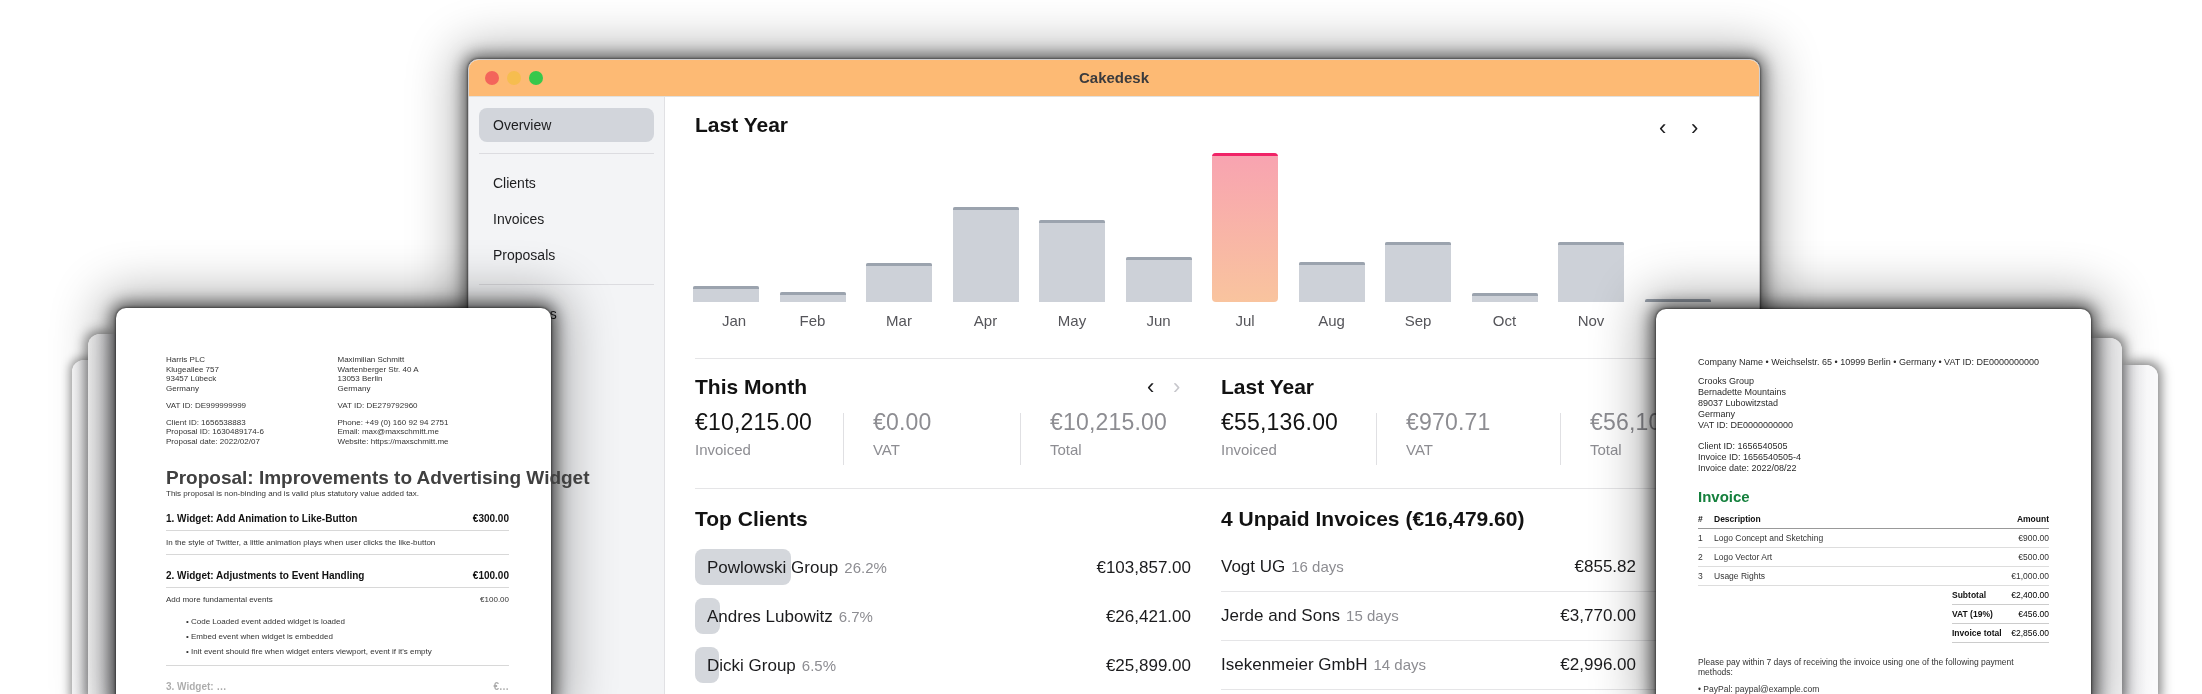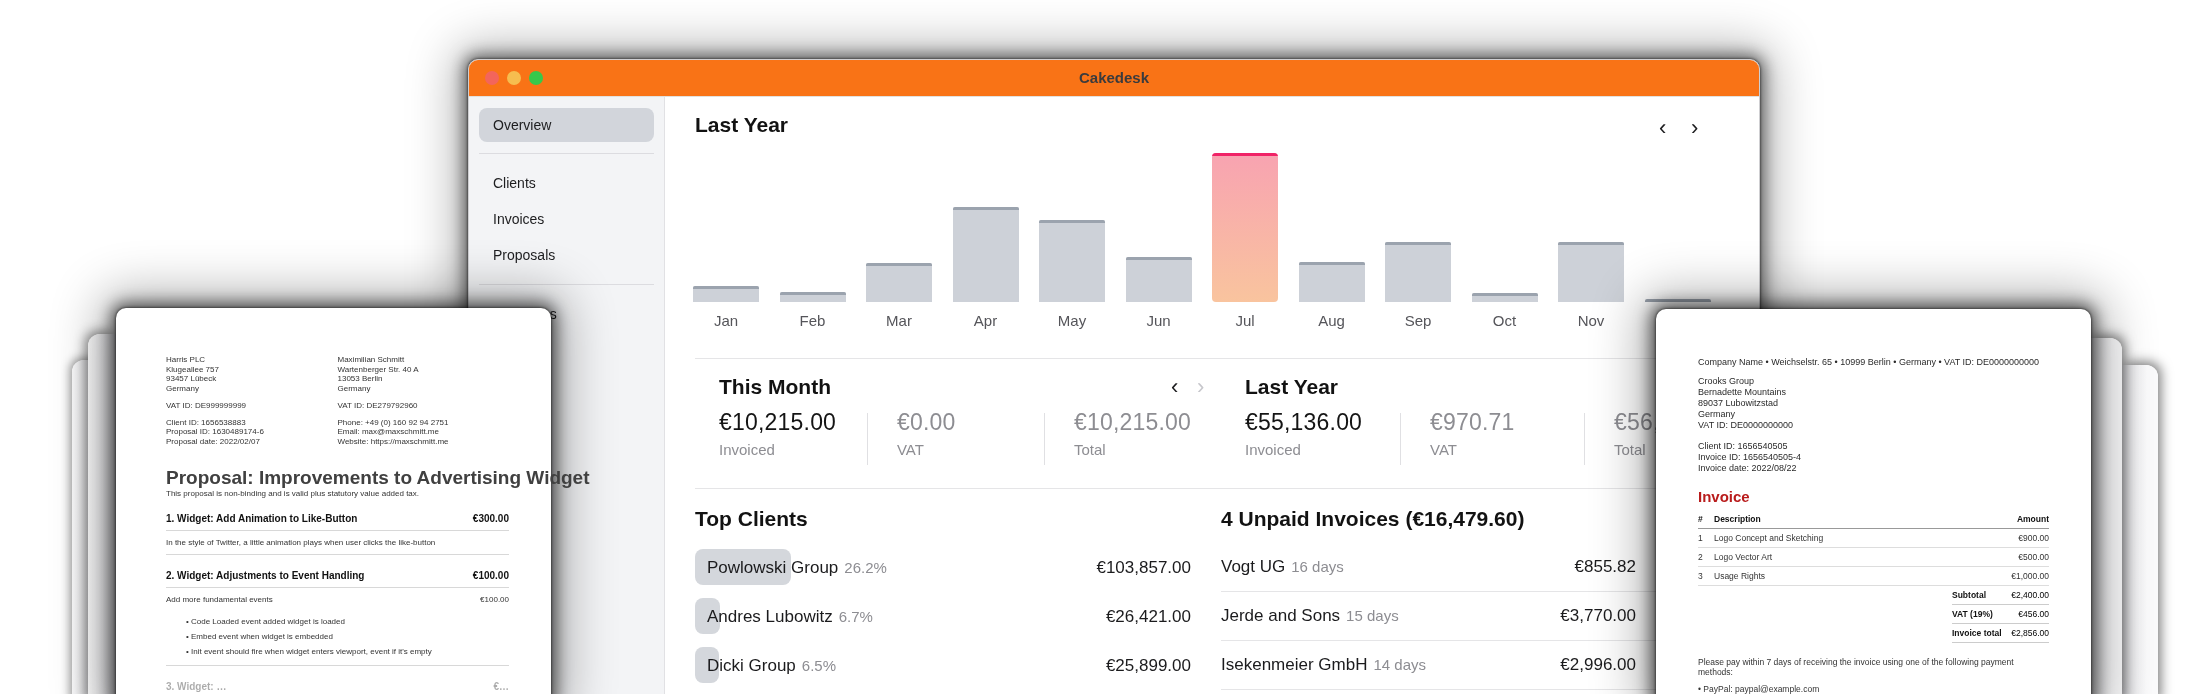--- a/index.html
+++ b/index.html
@@ -2,21 +2,21 @@
 <html><head>
 <meta charset="utf-8">
 <style>
   html,body{margin:0;padding:0;background:#fff;}
   .stage{position:relative;width:2202px;height:694px;overflow:hidden;background:#ffffff;
          font-family:"Liberation Sans","DejaVu Sans",sans-serif;}
   
   .window{position:absolute;left:468px;top:59px;width:1290px;height:660px;background:#fff;
           border-radius:10px 10px 0 0;border:1px solid #cfcfd2;
           box-shadow:0 0 3px rgba(0,0,0,.8),0 0 16px 4px rgba(0,0,0,.55),0 0 48px 14px rgba(0,0,0,.28);}
-  .titlebar{position:absolute;left:0;top:0;right:0;height:36px;background:#f97316;
+  .titlebar{position:absolute;left:0;top:0;right:0;height:36px;background:#fdba74;
             border-bottom:1px solid #e2e1dd;border-radius:9px 9px 0 0;}
   .lights{position:absolute;left:16px;top:11px;display:flex;gap:8px;}
   .light{width:14px;height:14px;border-radius:50%;}
   .win-title{position:absolute;left:0;right:0;top:0;height:36px;line-height:36px;text-align:center;
              font-size:15px;font-weight:700;color:#3b3b3d;}
   .sidebar{position:absolute;left:0;top:37px;bottom:0;width:196px;background:#f3f4f6;
            border-right:1px solid #e1e1e4;box-sizing:border-box;padding-top:11px;}
   .side-item{height:36px;line-height:36px;margin:0 10px;padding:0 14px;font-size:14px;color:#1d1d1f;
              border-radius:8px;white-space:nowrap;}
   .side-item.sel{background:#d2d5db;height:34px;line-height:34px;}
@@ -27,21 +27,21 @@
   .nav-arrow{position:absolute;font-size:22px;color:#1c1c1e;font-weight:400;cursor:default;line-height:20px;}
   .nav-arrow.dim{color:#c7c7cc;}
   .bars{position:absolute;left:224px;top:93px;width:1030px;height:149px;}
   .bar{position:absolute;bottom:0;width:66px;border-radius:2px 2px 0 0;overflow:hidden;}
   .bar .cap{height:3px;}
   .bar.hl{border-radius:4px;}
   .months{position:absolute;left:224px;top:252px;height:18px;}
   .month{position:absolute;width:66px;text-align:center;font-size:15px;color:#55555a;}
   .hdiv{position:absolute;left:226px;width:1056px;height:1px;background:#e5e5e7;}
   
-  .stat-group{position:absolute;top:315px;margin-left:24px;}
+  .stat-group{position:absolute;top:315px;}
   .stat-head{position:relative;font-size:21px;font-weight:600;color:#121212;height:30px;}
   .stat-cells{display:flex;margin-top:4px;}
   .stat-cell{box-sizing:border-box;}
   .stat-vdiv{width:1px;background:#e0e0e3;margin-top:4px;height:52px;}
   .stat-value{font-size:23px;color:#8d8d92;letter-spacing:.2px;}
   .stat-value.em{color:#141414;}
   .stat-label{font-size:15px;color:#8d8d92;margin-top:5px;}
   
   .sec-head{position:absolute;top:447px;font-size:21px;font-weight:600;color:#121212;}
   .rows{position:absolute;top:483px;}
@@ -63,21 +63,21 @@
   .p-col{width:237px;}
   .p-gap1{height:8px;} .p-gap2{height:7px;}
   .p-title{font-size:19px;font-weight:700;color:#404040;margin-top:21px;white-space:nowrap;}
   .p-intro{font-size:8px;color:#333;}
   .p-item-head{display:flex;justify-content:space-between;font-size:10px;font-weight:700;color:#111;margin-top:15px;padding-bottom:6px;border-bottom:1px solid #d8d8d8;}
   .p-desc{display:flex;justify-content:space-between;font-size:8px;color:#333;padding:7px 0;border-bottom:1px solid #d8d8d8;}
   .p-bullets{font-size:8px;color:#333;}
   .p-bullets div{margin:6px 0 0 20px;}
   .p-clip{opacity:.35;}
   .i-tiny{font-size:9px;line-height:11px;color:#2a2a2a;}
-  .i-title{font-size:15px;font-weight:700;color:#b91c1c;margin-top:14px;}
+  .i-title{font-size:15px;font-weight:700;color:#15803d;margin-top:14px;}
   .i-table{margin-top:9px;}
   .i-hrow{display:flex;font-size:8.5px;font-weight:700;color:#111;padding-bottom:4px;border-bottom:1px solid #999;}
   .i-row{display:flex;font-size:8.5px;color:#333;padding:4px 0;border-bottom:1px solid #ddd;}
   .i-num{width:16px;} .i-desc{flex:1;} .i-amt{text-align:center;}
   .i-totals{margin-left:auto;width:97px;}
   .i-trow{display:flex;justify-content:space-between;font-size:8.5px;padding:4px 0;border-bottom:1px solid #ccc;}
   .i-trow b{font-weight:700;color:#111;}
   .i-note{font-size:8.5px;color:#333;margin-top:14px;}
   .i-pay{font-size:8.5px;color:#333;margin-top:7px;}
   .i-pay div{margin-top:4px;}
@@ -142,21 +142,21 @@
           <div class="cap" style="background: rgb(155, 163, 174);"></div>
         </div>
         <div class="bar" style="left: 865px; height: 60px; background: rgb(205, 209, 216);">
           <div class="cap" style="background: rgb(155, 163, 174);"></div>
         </div>
         <div class="bar" style="left: 951.5px; height: 3px; background: rgb(205, 209, 216);">
           <div class="cap" style="background: rgb(155, 163, 174);"></div>
         </div>
       </div>
     <div class="months" id="months">
-        <div class="month" style="left: 0px;">Jan</div>
+        <div class="month" style="left: 8px;">Jan</div>
         <div class="month" style="left: 86.5px;">Feb</div>
         <div class="month" style="left: 173px;">Mar</div>
         <div class="month" style="left: 259.5px;">Apr</div>
         <div class="month" style="left: 346px;">May</div>
         <div class="month" style="left: 432.5px;">Jun</div>
         <div class="month" style="left: 519px;">Jul</div>
         <div class="month" style="left: 605.5px;">Aug</div>
         <div class="month" style="left: 692px;">Sep</div>
         <div class="month" style="left: 778.5px;">Oct</div>
         <div class="month" style="left: 865px;">Nov</div>

